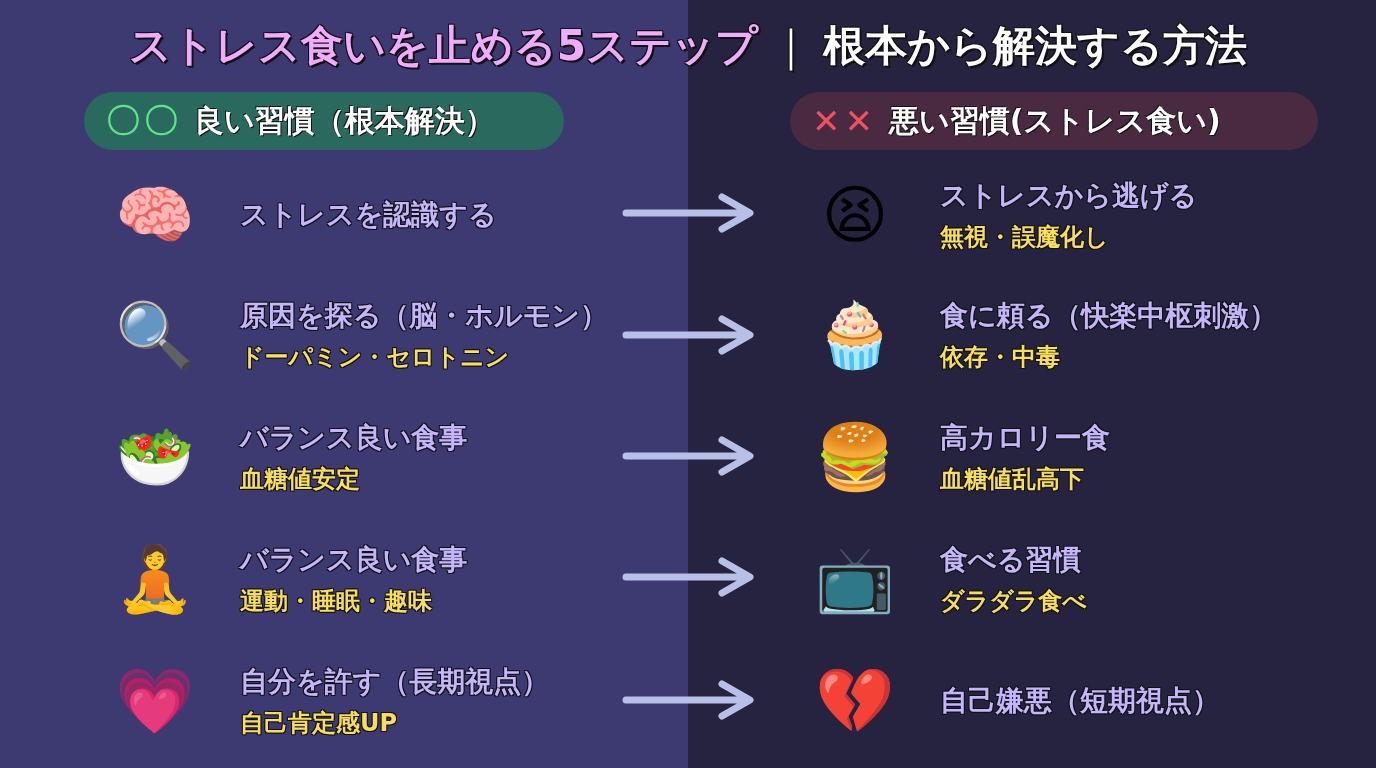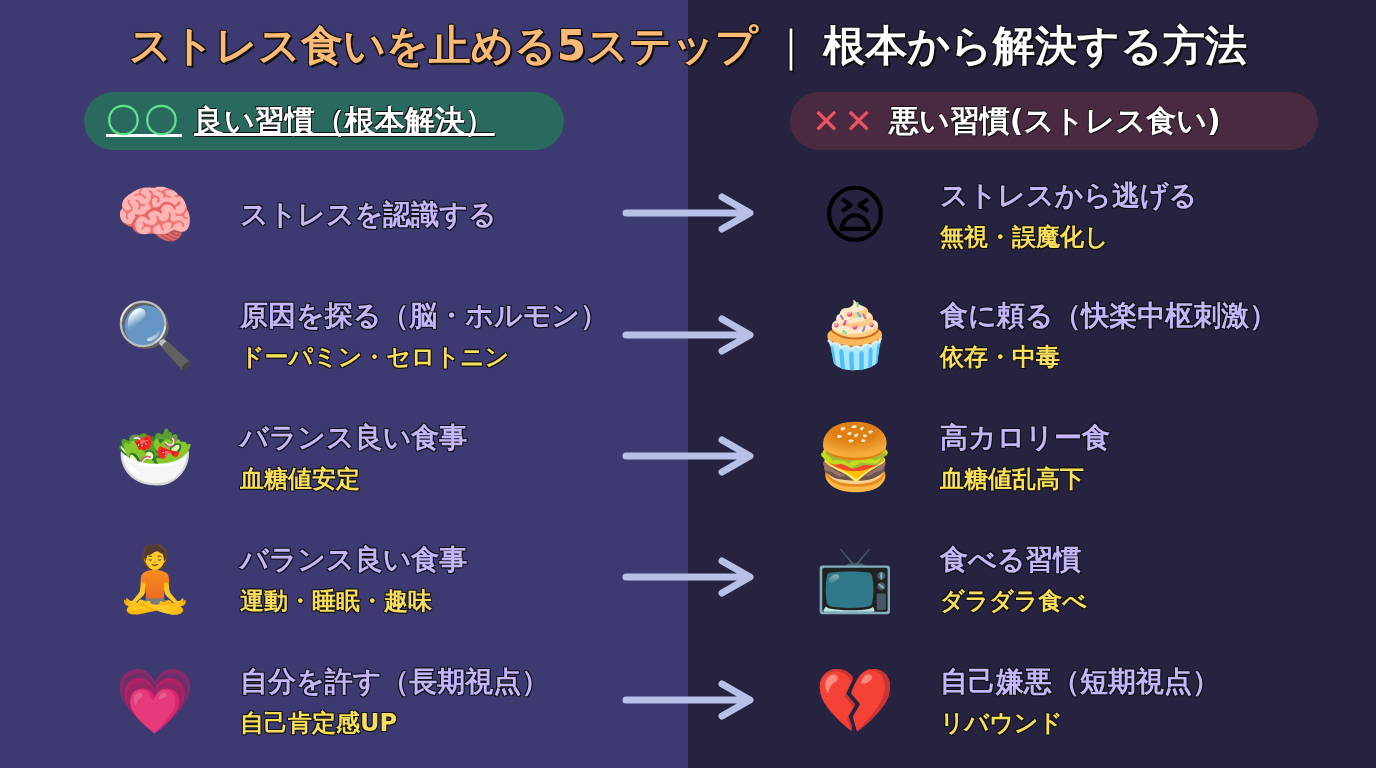--- a/index.html
+++ b/index.html
@@ -11,32 +11,32 @@
   }
   .bg-left { position: absolute; left: 0; top: 0; width: 688px; height: 768px; background: #3d3a72; }
   .bg-right { position: absolute; left: 688px; top: 0; width: 688px; height: 768px; background: #25233f; }
 
   .title {
     position: absolute; left: 0; top: 14px; width: 1376px; height: 64px;
     display: flex; justify-content: center; align-items: center; gap: 12px;
     font-size: 42px; font-weight: bold; white-space: nowrap;
     text-shadow: 2px 2px 0 #111, -1px -1px 0 #111, 1px -1px 0 #111, -1px 1px 0 #111;
   }
-  .title .t1 { color: #fdba74; }
+  .title .t1 { color: #f0abfc; }
   .title .sep { color: #ffffff; font-weight: normal; }
   .title .t2 { color: #ffffff; }
 
   .pill {
     position: absolute; top: 92px; height: 58px; border-radius: 29px;
     display: flex; align-items: center; padding: 0 22px; gap: 12px;
     font-size: 30px; font-weight: bold; color: #fff;
     text-shadow: 1px 1px 0 #111, -1px -1px 0 #111;
     white-space: nowrap;
   }
-  .pill.good { left: 84px; width: 480px; background: #2a6a5e; text-decoration: underline; }
+  .pill.good { left: 84px; width: 480px; background: #2a6a5e; }
   .pill.bad { left: 790px; width: 528px; background: #4a2a40; }
   .pill .mark { font-size: 34px; letter-spacing: 4px; text-shadow: none; }
   .pill.good .mark { color: #5ee28a; }
   .pill.bad .mark { color: #ee5261; }
 
   .row { position: absolute; height: 110px; display: flex; align-items: center; }
   .row.left { left: 90px; }
   .row.right { left: 790px; }
   .icon {
     width: 130px; height: 110px; display: flex; align-items: center; justify-content: center;
@@ -150,15 +150,14 @@
   <div class="icon">📺</div>
   <div class="text">
     <div class="main">食べる習慣</div>
     <div class="sub">ダラダラ食べ</div>
   </div>
 </div>
 <div class="row right" style="top:646px">
   <div class="icon">💔</div>
   <div class="text">
     <div class="main">自己嫌悪（短期視点）</div>
-    <div class="sub">リバウンド</div>
   </div>
 </div>
 
 </body></html>

